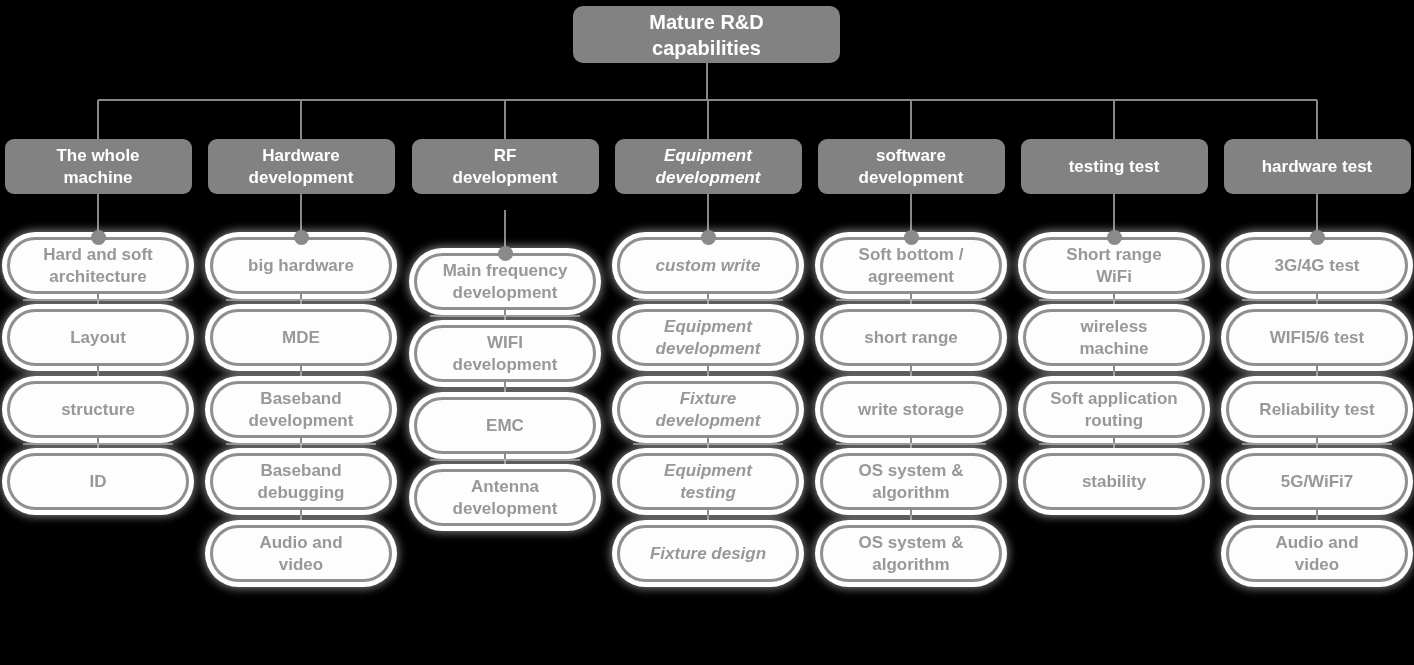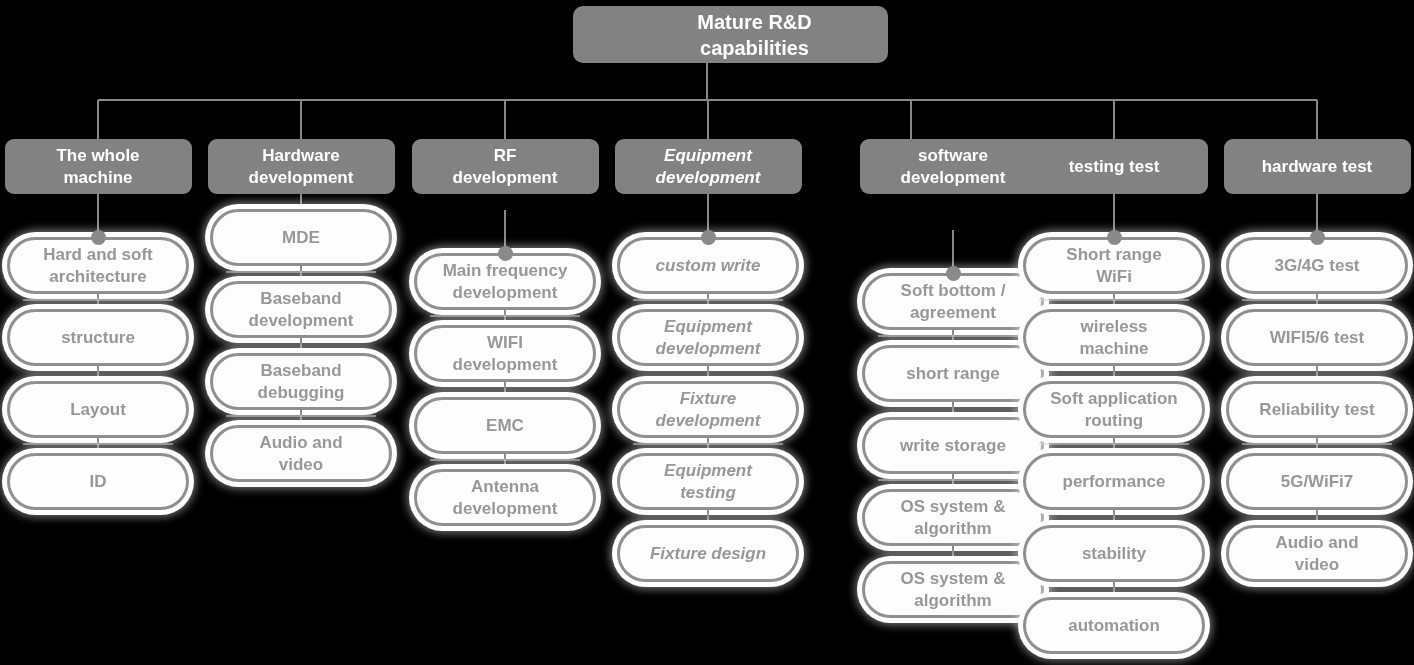--- a/index.html
+++ b/index.html
@@ -6,21 +6,20 @@
   .stage{
     position:relative;width:1414px;height:665px;background:#000;overflow:hidden;
     font-family:"Liberation Sans",sans-serif;font-weight:700;
   }
   
   .root-node{
     position:absolute;left:573px;top:6px;width:267px;height:57px;
     background:#828282;border-radius:10px;color:#fff;font-size:20px;line-height:1.3;
     display:flex;align-items:center;justify-content:center;text-align:center;
     white-space:pre-line;
-    padding-left:48px;
   }
   
   .connector-layer{position:absolute;left:0;top:0;width:1414px;height:665px;}
   
   .column{position:absolute;top:139px;width:202px;display:flex;flex-direction:column;align-items:center;}
   .col-header{
     width:187px;height:55px;background:#828282;border-radius:9px;
     color:#fff;font-size:17px;line-height:1.25;display:flex;align-items:center;justify-content:center;
     text-align:center;white-space:pre-line;flex:none;
   }
@@ -79,43 +78,50 @@
     <span class="branch-dot"></span>
     <div class="pill">
       <span>Hard and soft
 architecture</span>
     </div>
   </div>
           <div class="pill-wrap">
     <div class="pill-connector"></div>
 
     <div class="pill">
+      <span>Layout</span>
+    </div>
+  </div>
+          <div class="pill-wrap">
+    <div class="pill-connector"></div>
+
+    <div class="pill">
       <span>structure</span>
-    </div>
-  </div>
-          <div class="pill-wrap">
-    <div class="pill-connector"></div>
-
-    <div class="pill">
-      <span>Layout</span>
     </div>
   </div>
           <div class="pill-wrap">
     <div class="pill-connector"></div>
 
     <div class="pill">
       <span>ID</span>
     </div>
   </div>
         </div>
   </div>
       <div class="column" style="left: 200px; align-items: center;">
     <div class="col-header">Hardware
 development</div>
     <div class="pill-list">
+          <div class="pill-wrap first">
+    <div class="pill-connector"></div>
+    <span class="branch-dot"></span>
+    <div class="pill">
+      <span>big hardware</span>
+    </div>
+  </div>
           <div class="pill-wrap">
     <div class="pill-connector"></div>
 
     <div class="pill">
       <span>MDE</span>
     </div>
   </div>
           <div class="pill-wrap">
     <div class="pill-connector"></div>
 
@@ -216,21 +222,21 @@
   </div>
           <div class="pill-wrap">
     <div class="pill-connector"></div>
 
     <div class="pill">
       <span>Fixture design</span>
     </div>
   </div>
         </div>
   </div>
-      <div class="column" style="left: 852px; gap: 36px;">
+      <div class="column" style="left: 810px;">
     <div class="col-header">software
 development</div>
     <div class="pill-list">
           <div class="pill-wrap first">
     <div class="pill-connector"></div>
     <span class="branch-dot"></span>
     <div class="pill">
       <span>Soft bottom /
 agreement</span>
     </div>
@@ -291,35 +297,21 @@
 
     <div class="pill">
       <span>Soft application
 routing</span>
     </div>
   </div>
           <div class="pill-wrap">
     <div class="pill-connector"></div>
 
     <div class="pill">
-      <span>performance</span>
-    </div>
-  </div>
-          <div class="pill-wrap">
-    <div class="pill-connector"></div>
-
-    <div class="pill">
       <span>stability</span>
-    </div>
-  </div>
-          <div class="pill-wrap">
-    <div class="pill-connector"></div>
-
-    <div class="pill">
-      <span>automation</span>
     </div>
   </div>
         </div>
   </div>
       <div class="column" style="left: 1216px;">
     <div class="col-header">hardware test</div>
     <div class="pill-list">
           <div class="pill-wrap first">
     <div class="pill-connector"></div>
     <span class="branch-dot"></span>

